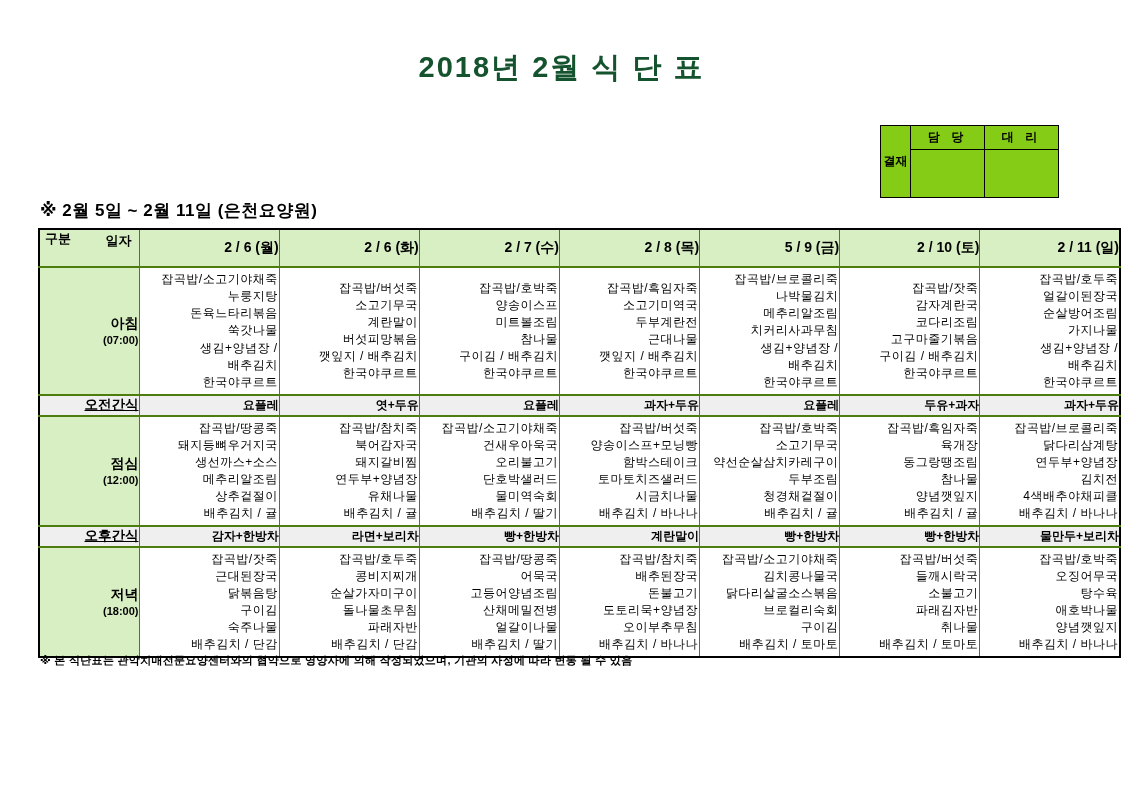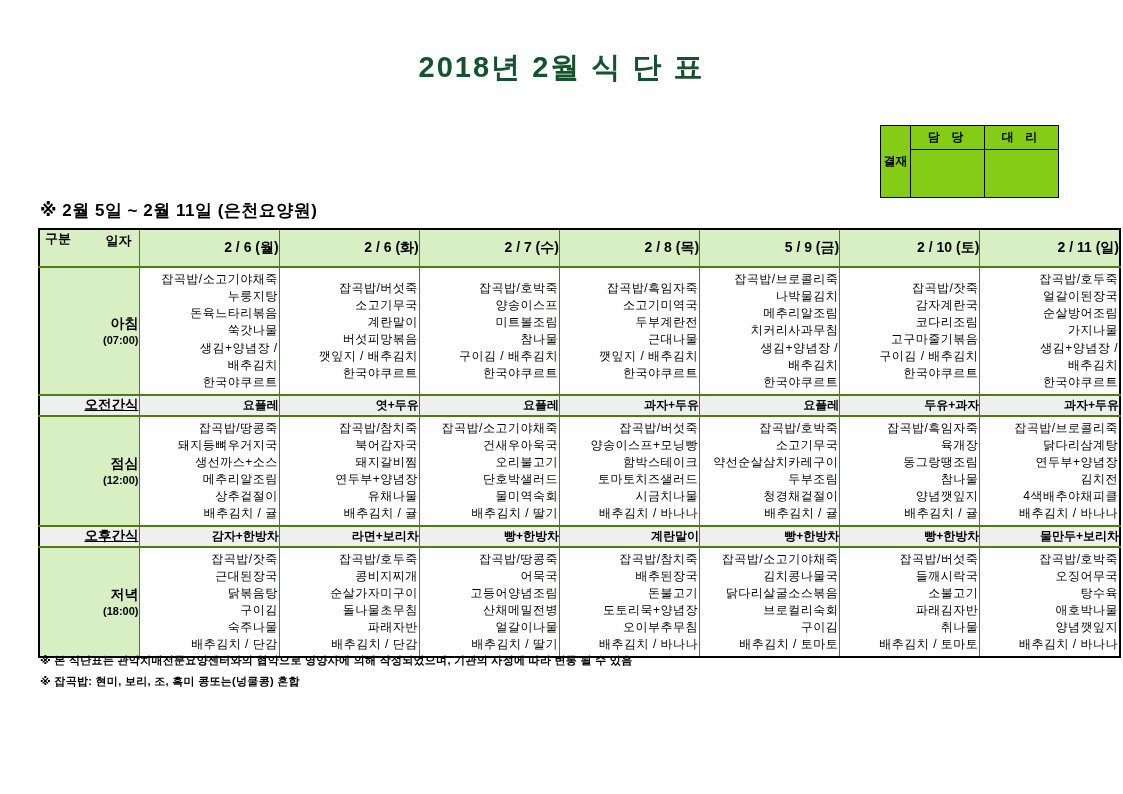--- a/index.html
+++ b/index.html
@@ -300,16 +300,15 @@
 탕수육
 애호박나물
 양념깻잎지
 배추김치 / 바나나</td>
     </tr>
   </tbody>
     </table>
 
   <div class="notes">
     <div class="note-line">※  본  식단표는  관악치매전문요양센터와의  협약으로  영양사에  의해  작성되었으며,  기관의  사정에  따라  변동  될  수  있음</div>
-    <div class="note-line">※  잡곡밥:  현미,  보리,  조,  흑미  콩또는(넝쿨콩)  혼합</div>
   </div>
 
 </div>
 
 </body></html>

